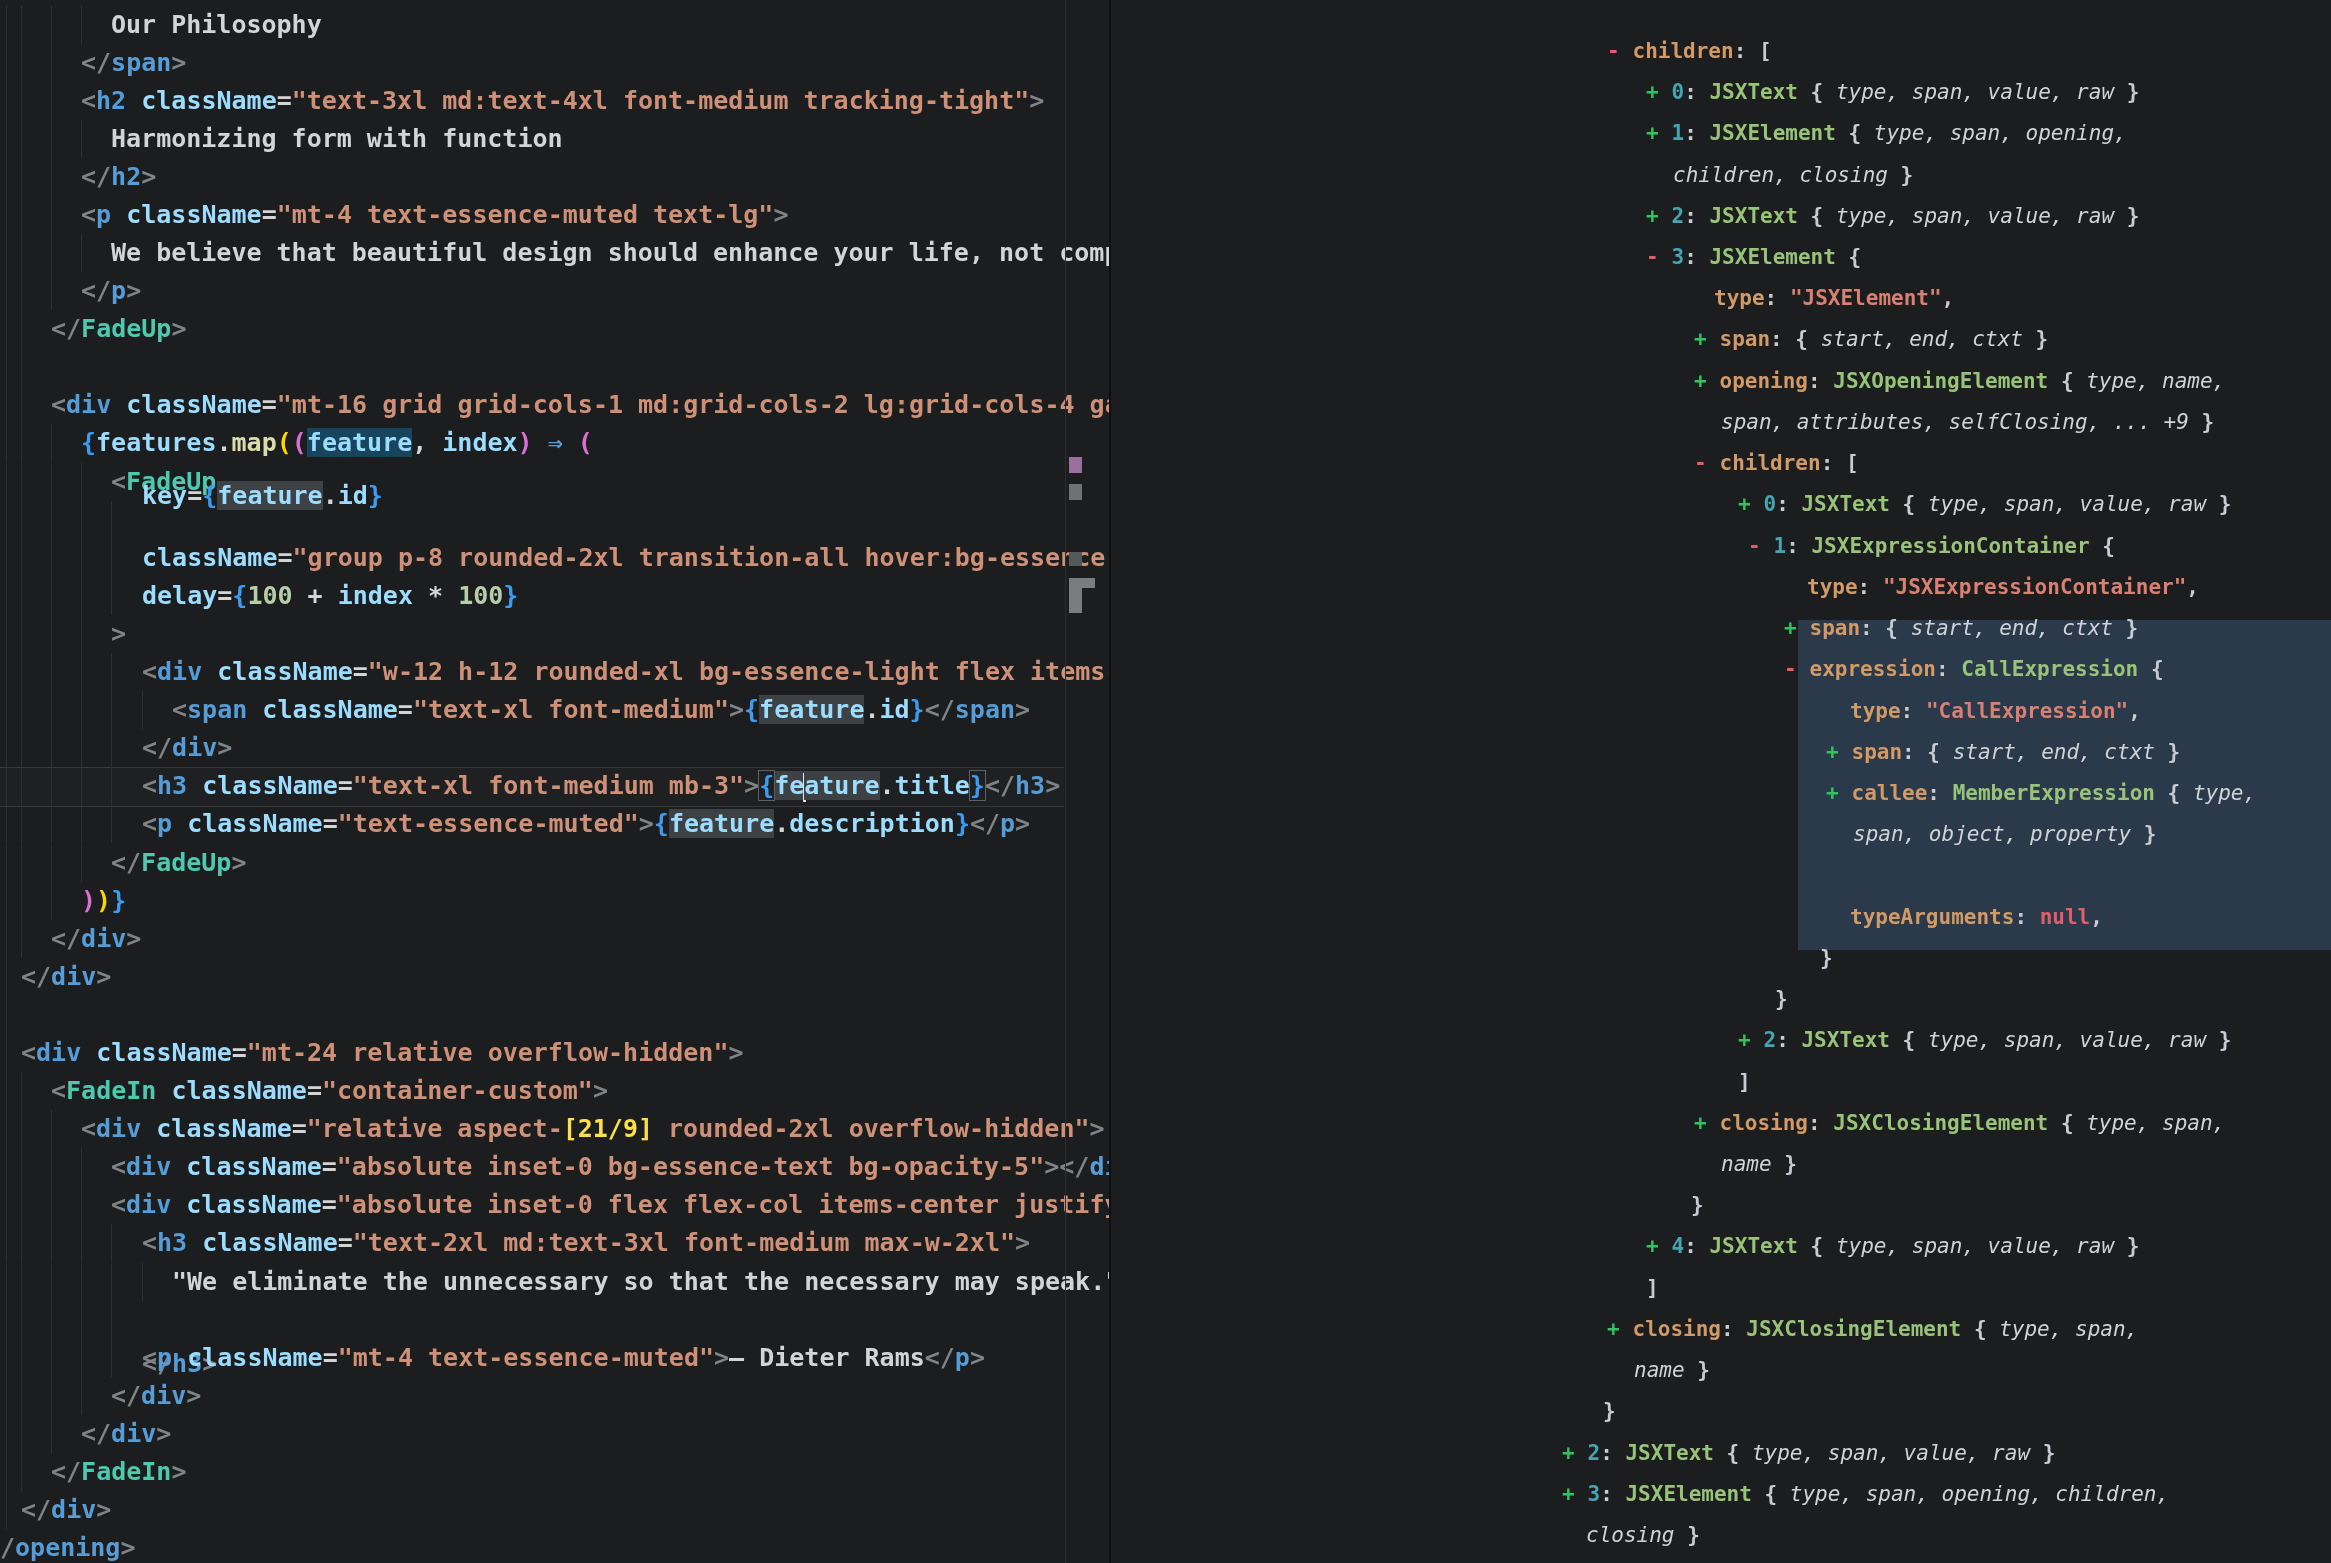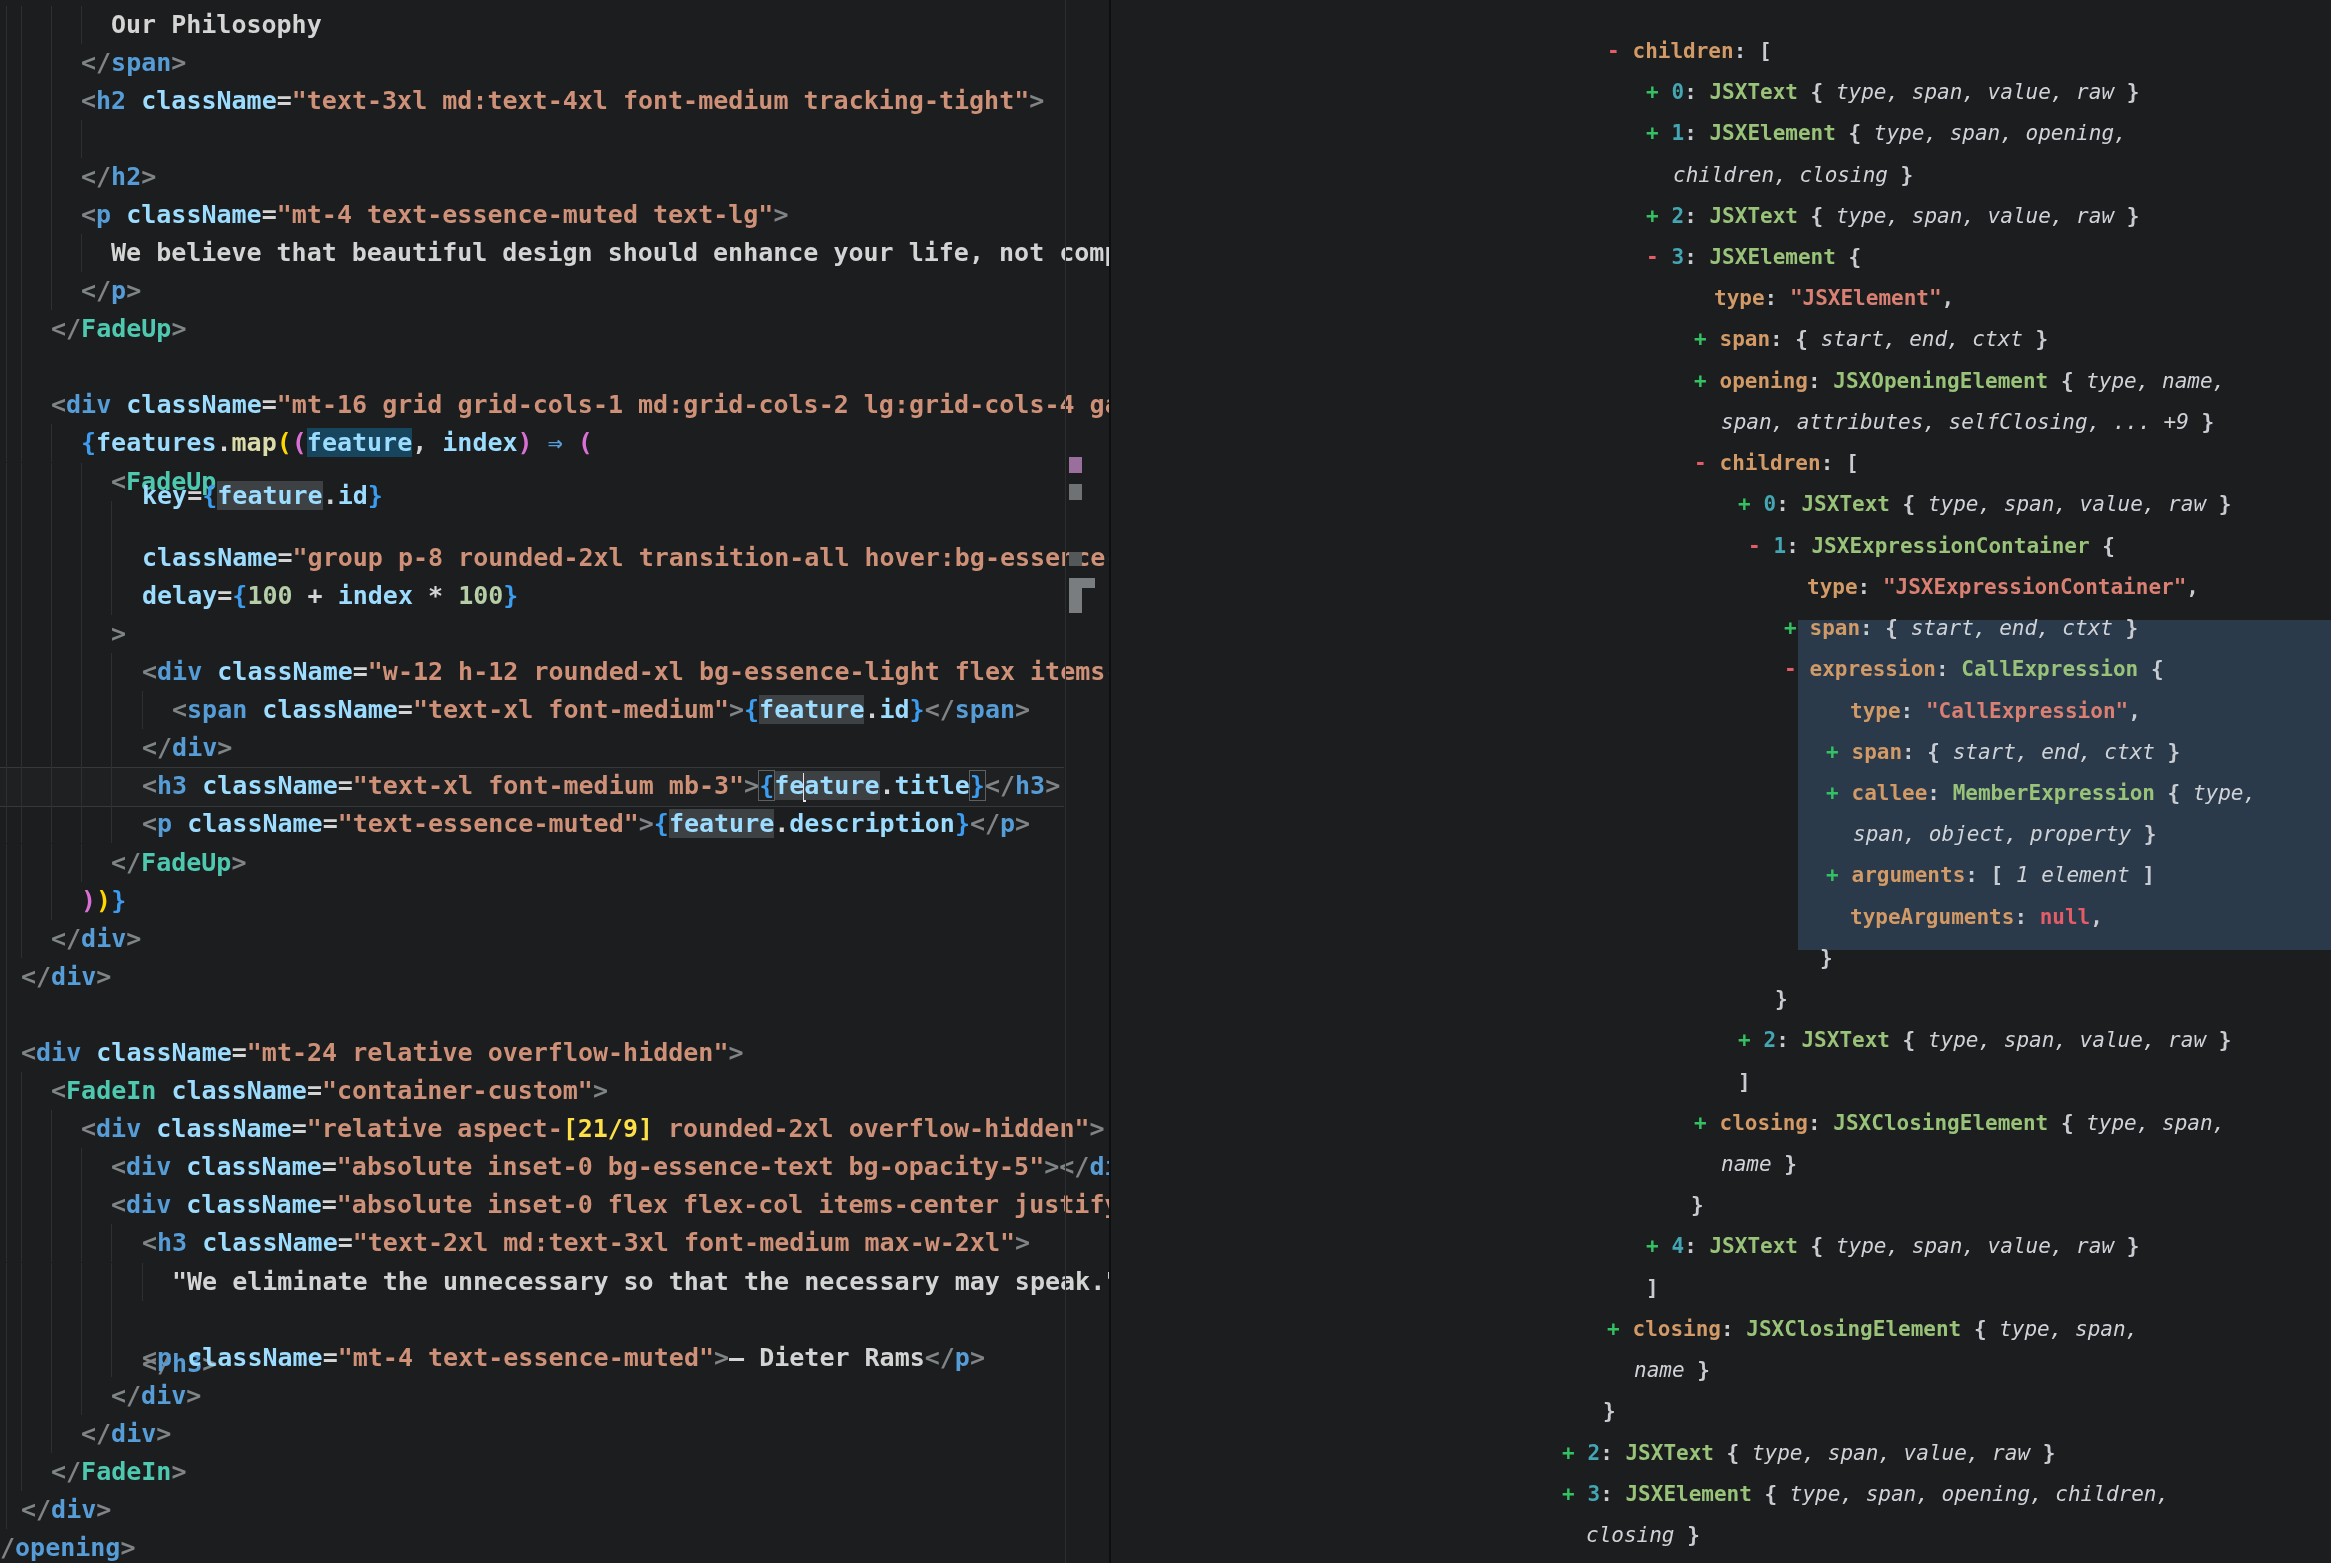--- a/index.html
+++ b/index.html
@@ -49,20 +49,21 @@
       <div class="guide" style="left: 51px; top: 44px; height: 38px;"></div>
       <div class="code-line" style="top: 44px; left: 81px;"><span class="p">&lt;/</span><span class="t">span</span><span class="p">&gt;</span></div>
       <div class="guide" style="left: 5.5px; top: 82px; height: 38px;"></div>
       <div class="guide" style="left: 21px; top: 82px; height: 38px;"></div>
       <div class="guide" style="left: 51px; top: 82px; height: 38px;"></div>
       <div class="code-line" style="top: 82px; left: 81px;"><span class="p">&lt;</span><span class="t">h2</span><span class="x"> </span><span class="a">className</span><span class="x">=</span><span class="s">"text-3xl md:text-4xl font-medium tracking-tight"</span><span class="p">&gt;</span></div>
       <div class="guide" style="left: 5.5px; top: 120px; height: 38px;"></div>
       <div class="guide" style="left: 21px; top: 120px; height: 38px;"></div>
       <div class="guide" style="left: 51px; top: 120px; height: 38px;"></div>
       <div class="guide" style="left: 81px; top: 120px; height: 38px;"></div>
+      <div class="code-line" style="top: 120px; left: 111px;"><span class="x">Harmonizing form with function</span></div>
       <div class="guide" style="left: 5.5px; top: 158px; height: 38px;"></div>
       <div class="guide" style="left: 21px; top: 158px; height: 38px;"></div>
       <div class="guide" style="left: 51px; top: 158px; height: 38px;"></div>
       <div class="code-line" style="top: 158px; left: 81px;"><span class="p">&lt;/</span><span class="t">h2</span><span class="p">&gt;</span></div>
       <div class="guide" style="left: 5.5px; top: 196px; height: 38px;"></div>
       <div class="guide" style="left: 21px; top: 196px; height: 38px;"></div>
       <div class="guide" style="left: 51px; top: 196px; height: 38px;"></div>
       <div class="code-line" style="top: 196px; left: 81px;"><span class="p">&lt;</span><span class="t">p</span><span class="x"> </span><span class="a">className</span><span class="x">=</span><span class="s">"mt-4 text-essence-muted text-lg"</span><span class="p">&gt;</span></div>
       <div class="guide" style="left: 5.5px; top: 234px; height: 38px;"></div>
       <div class="guide" style="left: 21px; top: 234px; height: 38px;"></div>
@@ -245,21 +246,20 @@
       <div class="ast-row" style="top: 414px; left: 583px;"><span class="mk mm">-</span><span class="k">children</span><span class="u">: [</span></div>
       <div class="ast-row" style="top: 455px; left: 627px;"><span class="mk mp">+</span><span class="i">0</span><span class="u">: </span><span class="y">JSXText</span><span class="u"> { </span><span class="v">type, span, value, raw</span><span class="u"> }</span></div>
       <div class="ast-row" style="top: 497px; left: 637px;"><span class="mk mm">-</span><span class="i">1</span><span class="u">: </span><span class="y">JSXExpressionContainer</span><span class="u"> {</span></div>
       <div class="ast-row" style="top: 538px; left: 696px;"><span class="k">type</span><span class="u">: </span><span class="r">"JSXExpressionContainer"</span><span class="u">,</span></div>
       <div class="ast-row" style="top: 579px; left: 673px;"><span class="mk mp">+</span><span class="k">span</span><span class="u">: { </span><span class="v">start, end, ctxt</span><span class="u"> }</span></div>
       <div class="ast-row" style="top: 620px; left: 673px;"><span class="mk mm">-</span><span class="k">expression</span><span class="u">: </span><span class="y">CallExpression</span><span class="u"> {</span></div>
       <div class="ast-row" style="top: 662px; left: 739px;"><span class="k">type</span><span class="u">: </span><span class="r">"CallExpression"</span><span class="u">,</span></div>
       <div class="ast-row" style="top: 703px; left: 715px;"><span class="mk mp">+</span><span class="k">span</span><span class="u">: { </span><span class="v">start, end, ctxt</span><span class="u"> }</span></div>
       <div class="ast-row" style="top: 744px; left: 715px;"><span class="mk mp">+</span><span class="k">callee</span><span class="u">: </span><span class="y">MemberExpression</span><span class="u"> { </span><span class="v">type,</span></div>
       <div class="ast-row" style="top: 785px; left: 742px;"><span class="v">span, object, property</span><span class="u"> }</span></div>
-      <div class="ast-row" style="top: 826px; left: 715px;"><span class="mk mp">+</span><span class="k">arguments</span><span class="u">: [ </span><span class="v">1 element</span><span class="u"> ]</span></div>
       <div class="ast-row" style="top: 868px; left: 739px;"><span class="k">typeArguments</span><span class="u">: </span><span class="e">null</span><span class="u">,</span></div>
       <div class="ast-row" style="top: 909px; left: 709px;"><span class="u">}</span></div>
       <div class="ast-row" style="top: 950px; left: 664px;"><span class="u">}</span></div>
       <div class="ast-row" style="top: 991px; left: 627px;"><span class="mk mp">+</span><span class="i">2</span><span class="u">: </span><span class="y">JSXText</span><span class="u"> { </span><span class="v">type, span, value, raw</span><span class="u"> }</span></div>
       <div class="ast-row" style="top: 1033px; left: 627px;"><span class="u">]</span></div>
       <div class="ast-row" style="top: 1074px; left: 583px;"><span class="mk mp">+</span><span class="k">closing</span><span class="u">: </span><span class="y">JSXClosingElement</span><span class="u"> { </span><span class="v">type, span,</span></div>
       <div class="ast-row" style="top: 1115px; left: 610px;"><span class="v">name</span><span class="u"> }</span></div>
       <div class="ast-row" style="top: 1156px; left: 580px;"><span class="u">}</span></div>
       <div class="ast-row" style="top: 1197px; left: 535px;"><span class="mk mp">+</span><span class="i">4</span><span class="u">: </span><span class="y">JSXText</span><span class="u"> { </span><span class="v">type, span, value, raw</span><span class="u"> }</span></div>
       <div class="ast-row" style="top: 1239px; left: 535px;"><span class="u">]</span></div>

